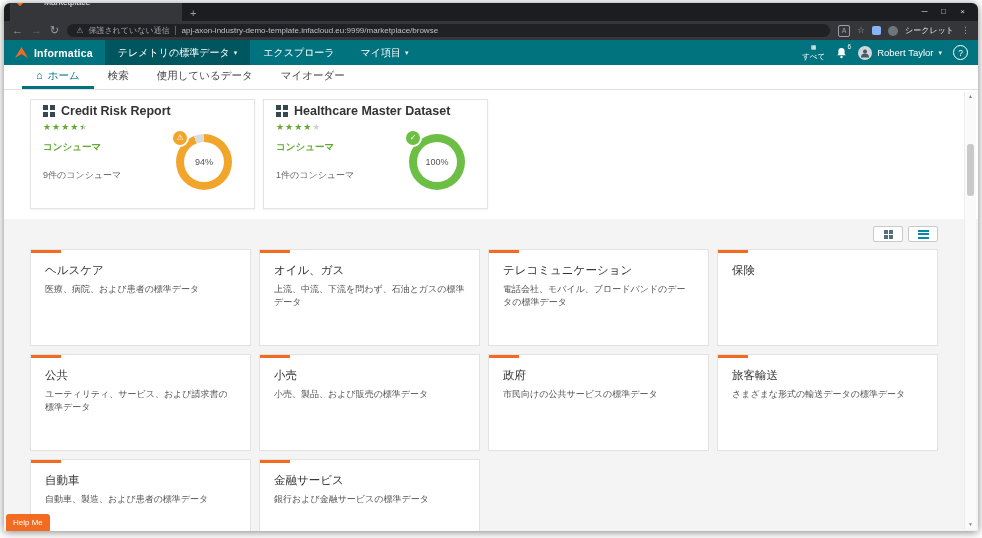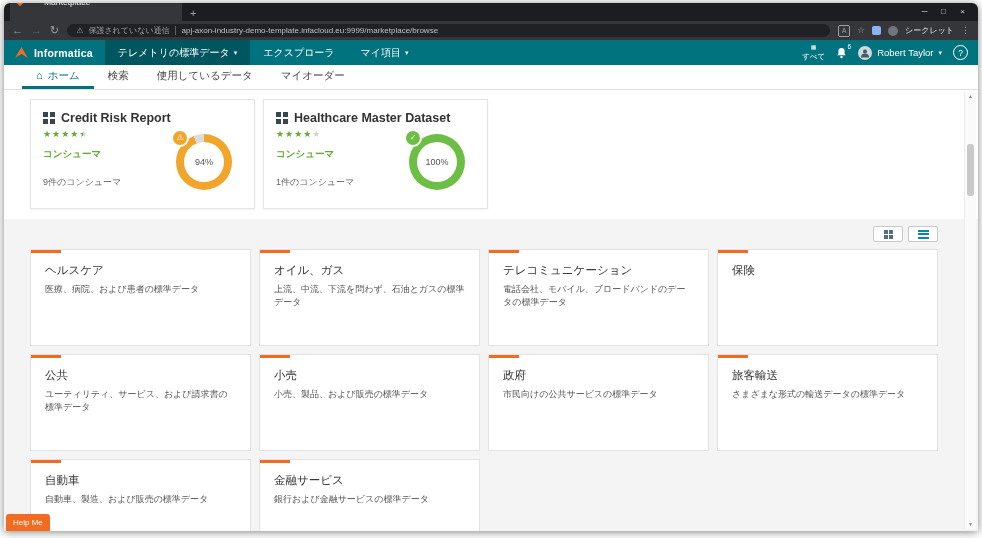--- a/index.html
+++ b/index.html
@@ -49,21 +49,21 @@
 
   
   .subnav{height:24px;background:#fff;border-bottom:1px solid #e0e0e0;display:flex;align-items:stretch;padding-left:18px;flex:0 0 auto}
   .snav{display:flex;align-items:center;gap:5px;padding:0 14px;font-size:10.5px;color:#444;border-bottom:3px solid transparent;box-sizing:border-box}
   .snav.active{color:#00737E;border-bottom-color:#00737E}
   .home-glyph{font-size:11px;line-height:1}
 
   
   .content{flex:1;background:#f4f4f5;position:relative;overflow:hidden}
   .featured-strip{background:#fff;padding:9px 0 10px 26px;display:flex;gap:8px}
-  .fcard{width:225px;height:110px;background:#fff;border:1px solid #e4e4e4;box-shadow:0 1px 2px rgba(0,0,0,.06);position:relative;padding:11px 12px;box-sizing:border-box}
+  .fcard{width:225px;height:110px;background:#fff;border:1px solid #e4e4e4;box-shadow:0 1px 2px rgba(0,0,0,.06);position:relative;padding:4px 12px;box-sizing:border-box}
   .fhead{display:flex;align-items:center;gap:6px}
   .ftitle{font-size:12.5px;font-weight:bold;color:#333;white-space:nowrap}
   .stars{margin-top:5px;display:flex;gap:1px}
   .star{font-size:9px;color:#ccd2d8;line-height:1}
   .star.full{color:#64A830}
   .star.half{background:linear-gradient(90deg,#64A830 50%,#ccd2d8 50%);-webkit-background-clip:text;background-clip:text;color:transparent}
   .consumer-label{margin-top:9px;font-size:9.5px;font-weight:bold;color:#64A830}
   .consumer-count{margin-top:15px;font-size:9px;color:#666}
   .donut{position:absolute;right:22px;top:34px;width:56px;height:56px;border-radius:50%}
   .donut::after{content:"";position:absolute;inset:8px;background:#fff;border-radius:50%}
@@ -289,21 +289,21 @@
         <div class="cdesc">市民向けの公共サービスの標準データ</div>
       </div>
       <div class="ccard">
         <div class="ccard-accent"></div>
         <div class="ctitle">旅客輸送</div>
         <div class="cdesc">さまざまな形式の輸送データの標準データ</div>
       </div>
       <div class="ccard">
         <div class="ccard-accent"></div>
         <div class="ctitle">自動車</div>
-        <div class="cdesc">自動車、製造、および販売の標準データ</div>
+        <div class="cdesc">自動車、製造、および患者の標準データ</div>
       </div>
       <div class="ccard">
         <div class="ccard-accent"></div>
         <div class="ctitle">金融サービス</div>
         <div class="cdesc">銀行および金融サービスの標準データ</div>
       </div>
     </div>
 
     <button class="helpme">Help Me</button>
 

